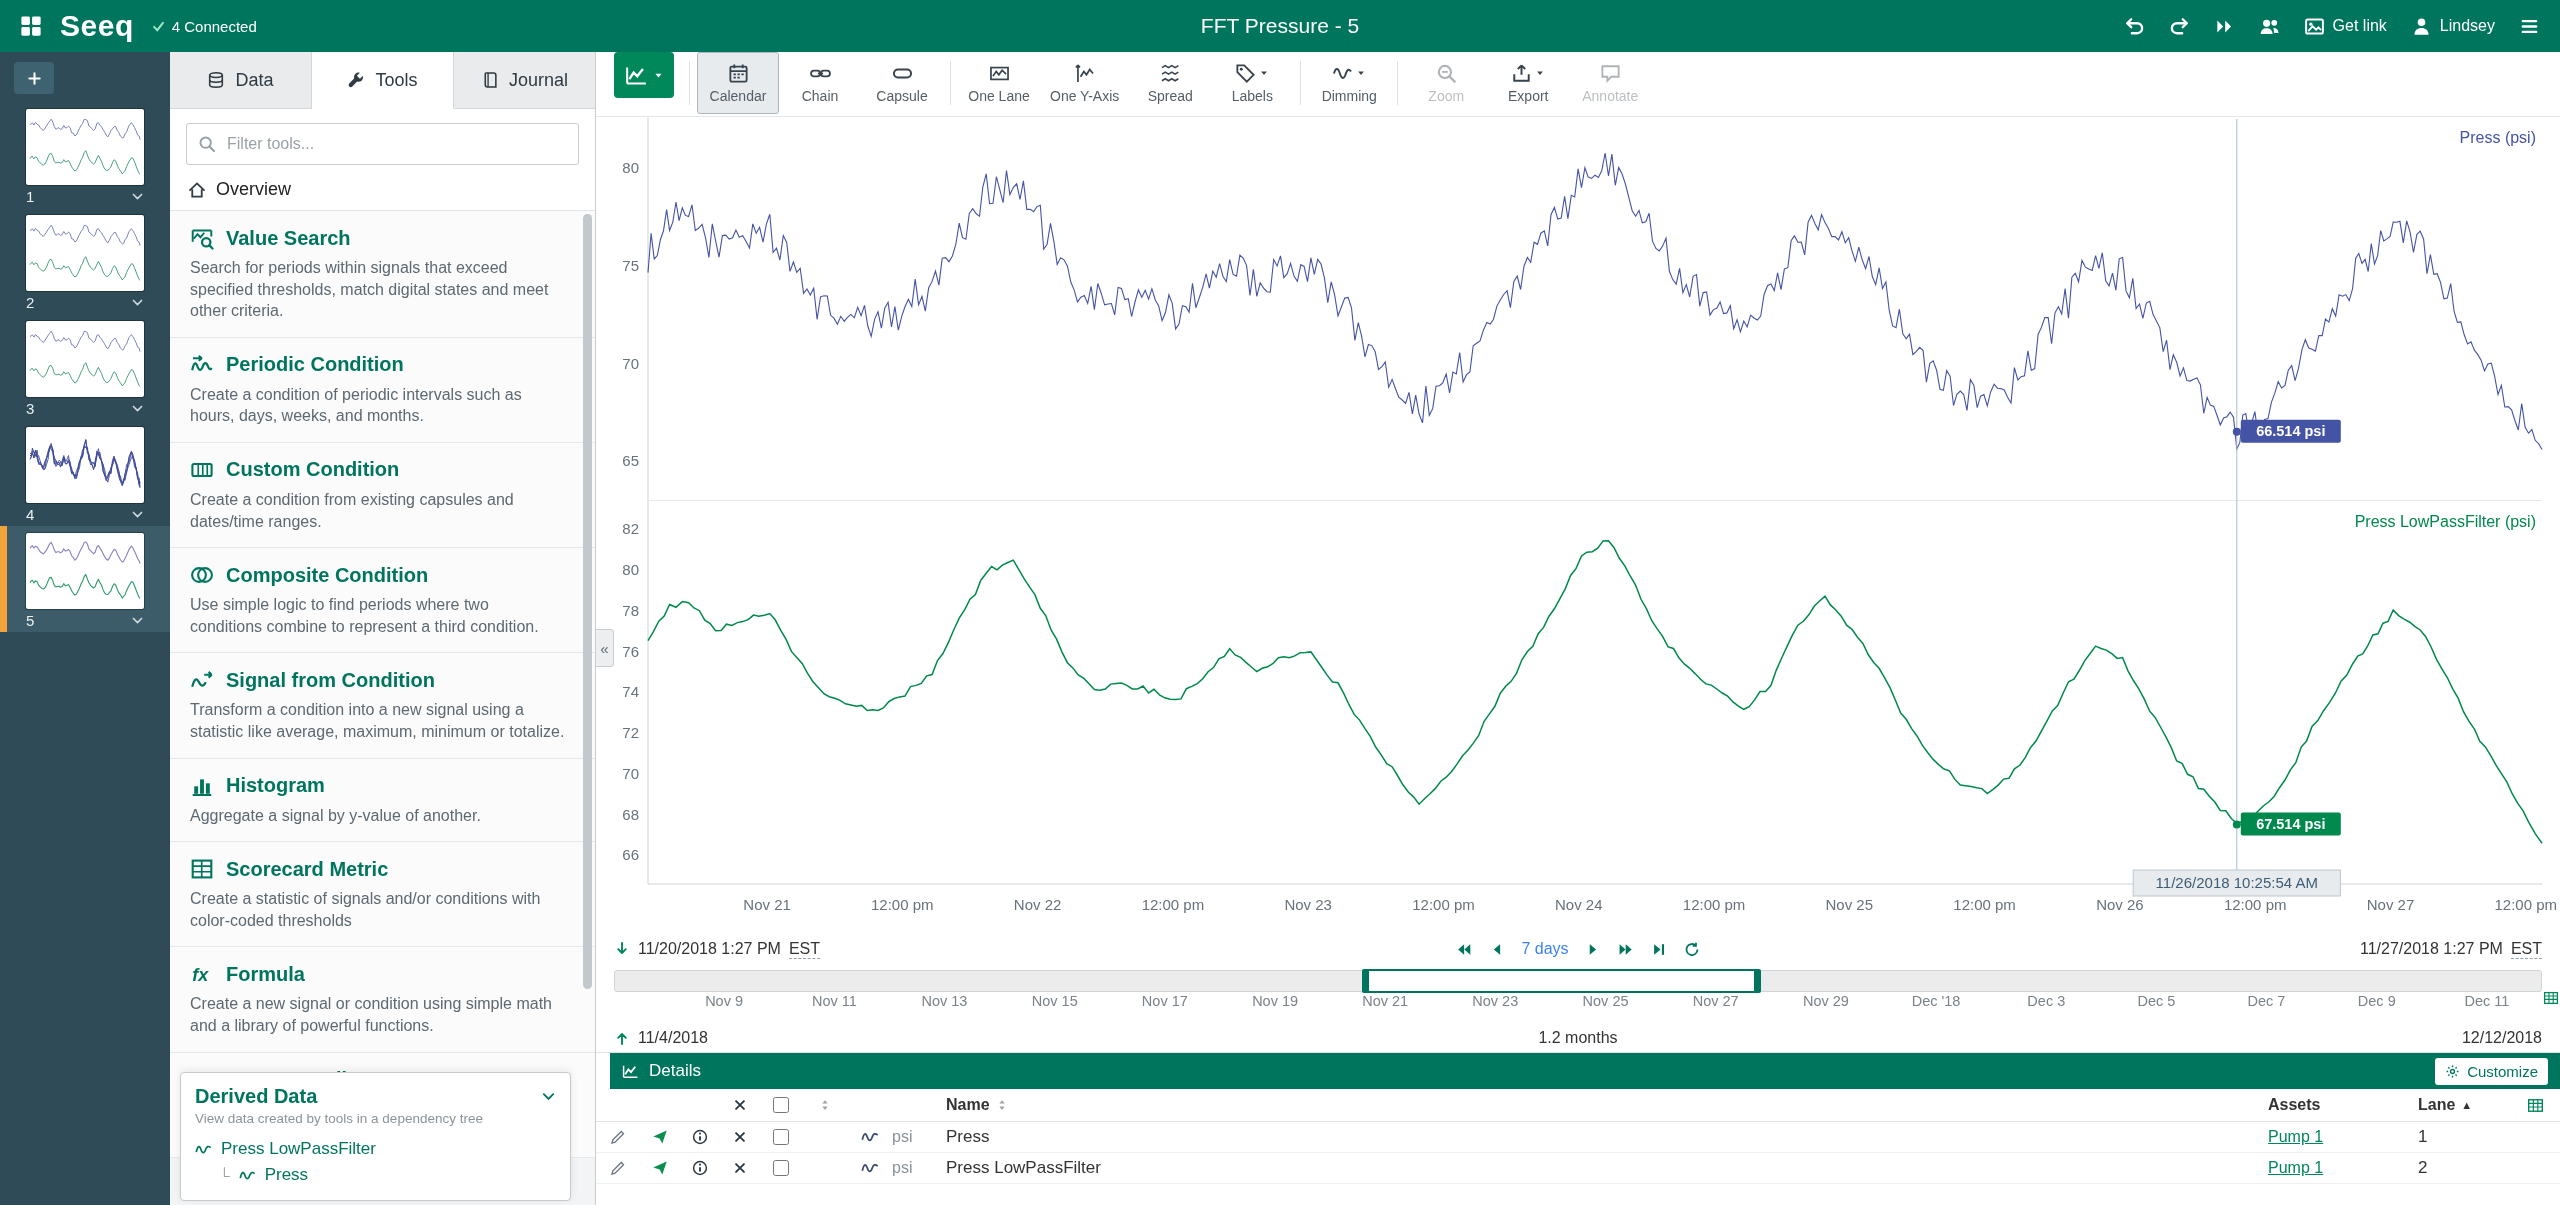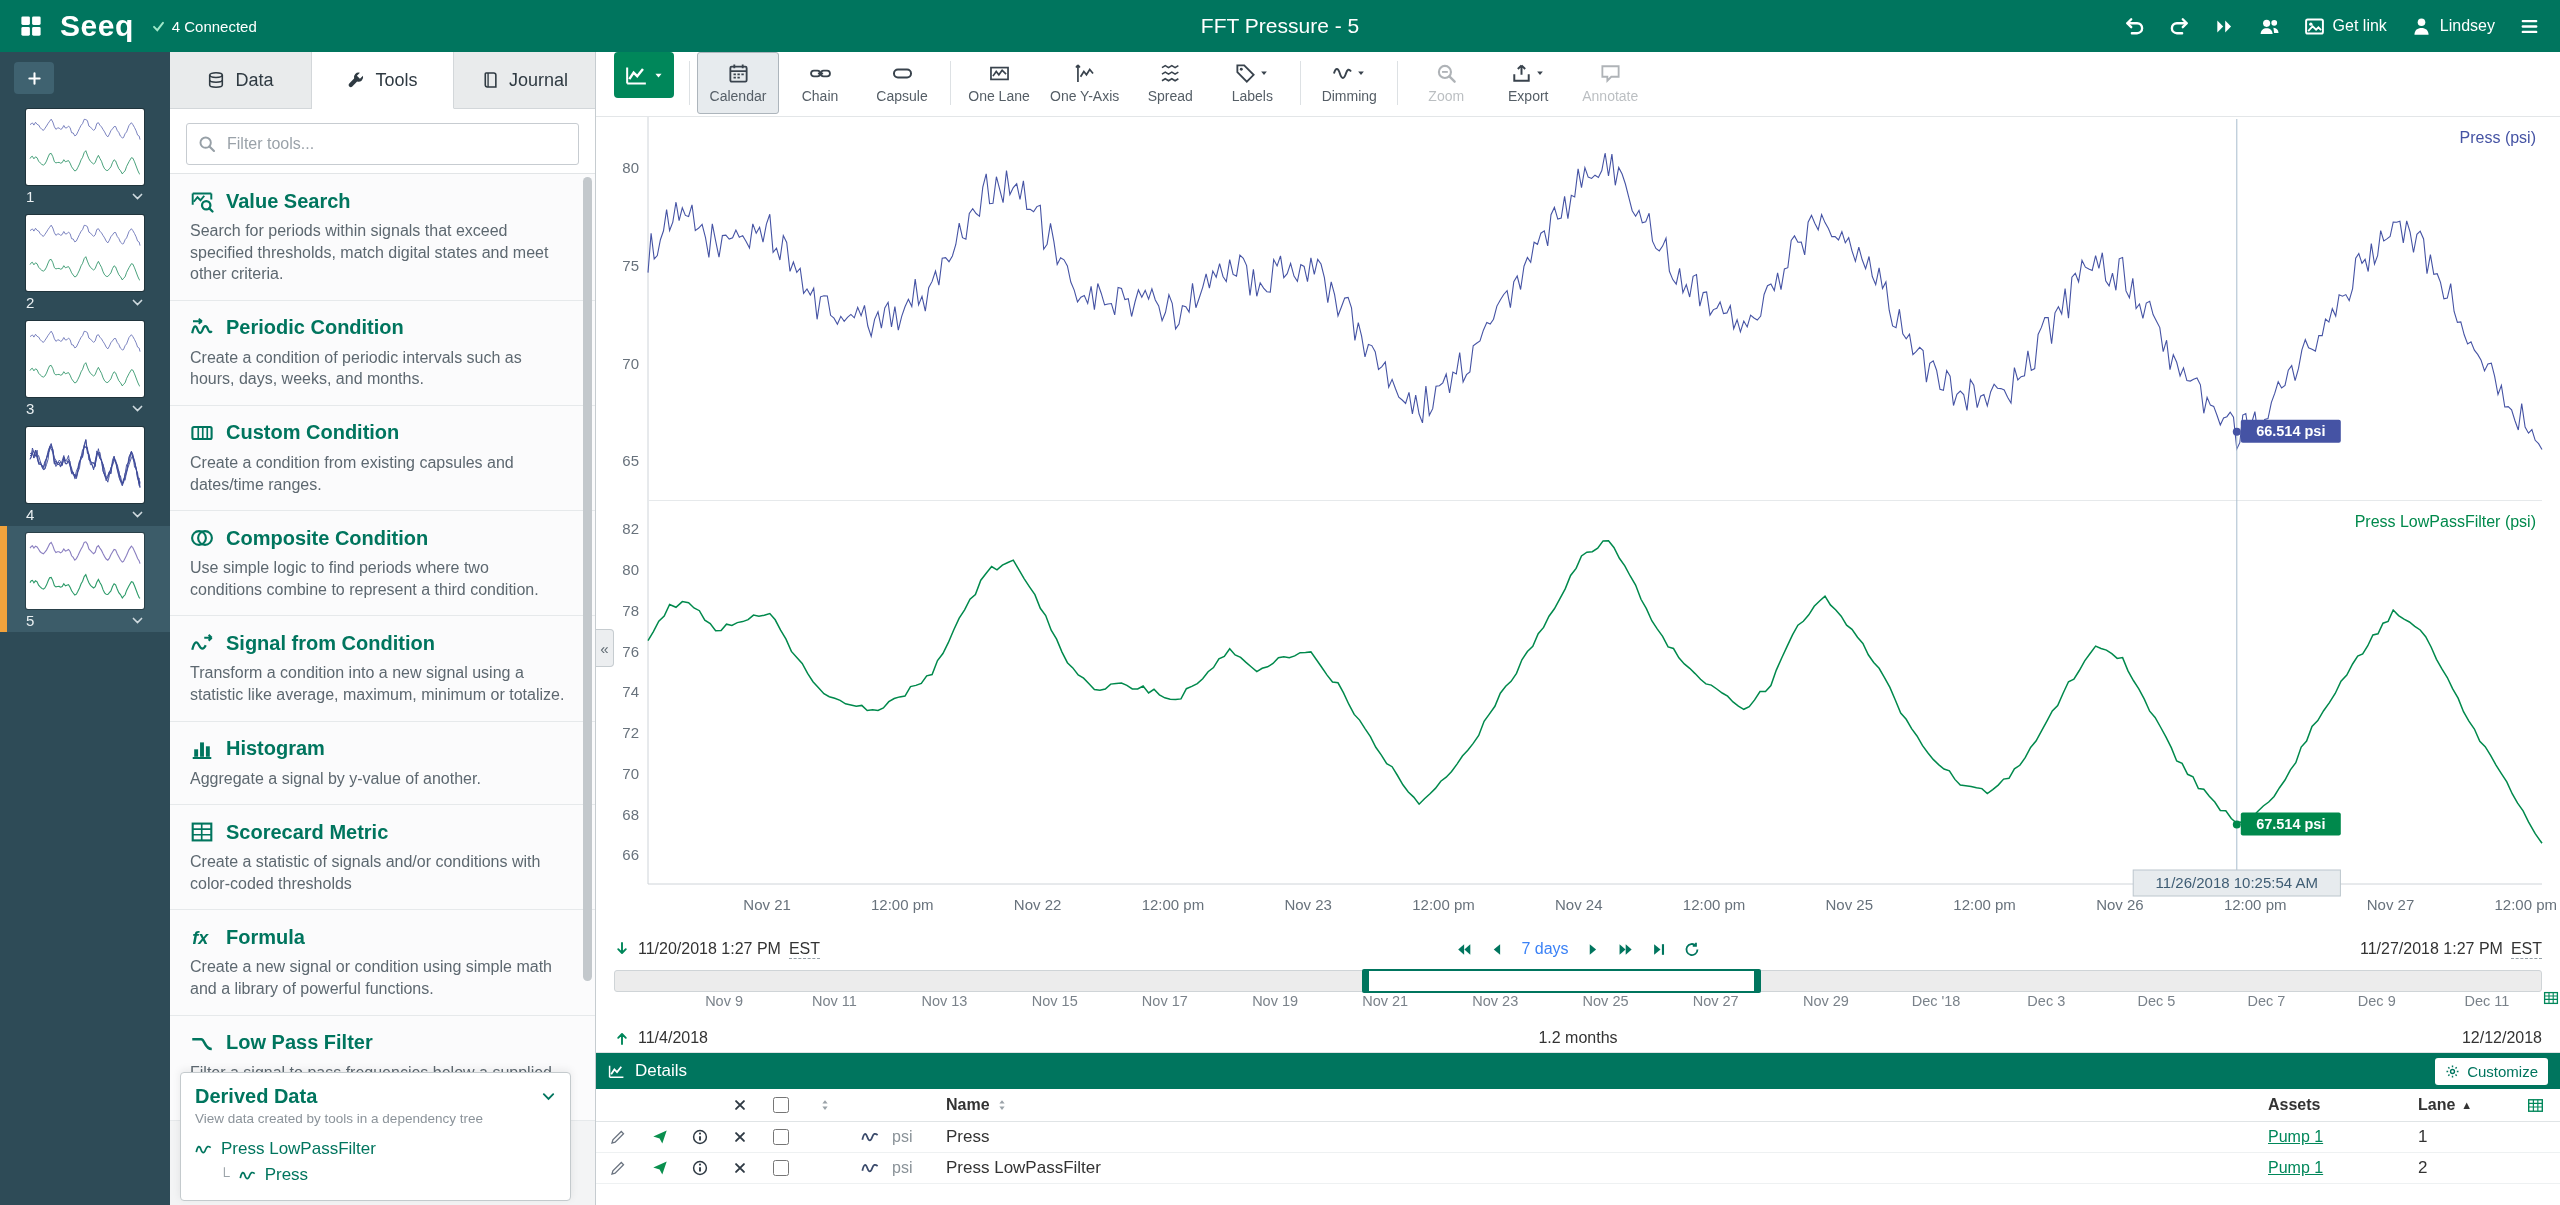--- a/index.html
+++ b/index.html
@@ -111,21 +111,21 @@
   .tl-grid-icon{position:absolute;right:1px;top:24px;font-size:16px;color:#00875a;cursor:pointer;}
 
   #range-row{height:28px;display:flex;align-items:center;padding:0 18px;font-size:16px;color:#333;position:relative;flex:none;}
   #range-row .ic{font-size:16px;color:#00875a;}
   .range-left,.range-right{display:flex;align-items:center;gap:8px;}
   .range-right{margin-left:auto;}
   .range-center{position:absolute;left:50%;transform:translateX(-50%);}
 
   
   #details{height:152px;border-top:1px solid #dfe3e5;display:flex;flex-direction:column;flex:none;background:#fff;}
-  .details-header{height:36px;background:#00755e;color:#fff;display:flex;align-items:center;padding:0 12px;gap:10px;font-size:17px;flex:none;}
+  .details-header{height:36px;background:#00755e;color:#fff;display:flex;align-items:center;padding:0 12px;gap:10px;font-size:17px;flex:none;margin-left:14px;}
   .details-header .ic{font-size:17px;}
   .customize-btn{margin-left:auto;background:#fff;color:#00755e;border-radius:3px;height:27px;display:flex;align-items:center;gap:7px;
        padding:0 10px;font-size:15px;cursor:pointer;}
   .customize-btn .ic{font-size:15px;}
   .dt-grid{display:grid;grid-template-columns:44px 40px 40px 40px 42px 46px 44px 54px 1fr 150px 92px 50px;align-items:center;}
   .dt-head{height:32px;border-bottom:1px solid #e0e4e6;font-size:16px;color:#333;}
   .dt-head .hd{font-weight:700;display:flex;align-items:center;gap:6px;}
   .dt-row{height:30px;border-bottom:1px solid #eef1f2;font-size:17px;color: #333;}
   .cell{display:flex;align-items:center;justify-content:center;}
   .cell-left{justify-content:flex-start;}
@@ -352,20 +352,29 @@
       <div class="search-box">
         <span class="ic">
             <svg viewBox="0 0 16 16" aria-hidden="true">
               <circle cx="6.8" cy="6.8" r="4.6" fill="none" stroke="currentColor" stroke-width="1.7"></circle>
               <path d="M10.2 10.2 L14.2 14.2" stroke="currentColor" stroke-width="1.9" stroke-linecap="round"></path>
             </svg>
           </span>
         <input type="text" placeholder="Filter tools..." style="">
       </div>
     </div>
+    <div class="overview-row">
+      <span class="ic">
+          <svg viewBox="0 0 16 16" aria-hidden="true">
+            <path d="M1.8 8.2 L8 2.2 L14.2 8.2" fill="none" stroke="currentColor" stroke-width="1.6" stroke-linecap="round"></path>
+            <path d="M3.8 7.4 V13.8 H12.2 V7.4" fill="none" stroke="currentColor" stroke-width="1.6"></path>
+          </svg>
+        </span>
+      <span>Overview</span>
+    </div>
     <div id="tools-list">
       <div class="tool-item">
           <div class="tool-head">
             <span class="ic ">
               <svg viewBox="0 0 16 16" aria-hidden="true">
                 <path d="M1.8 3 H14.2 M1.8 3 V10.5 M14.2 3 V7" stroke="currentColor" stroke-width="1.3" fill="none"></path>
                 <path d="M2.5 8.5 L5 5.5 L7 7.5 L9.5 4.5" fill="none" stroke="currentColor" stroke-width="1.3"></path>
                 <circle cx="10.8" cy="10.8" r="2.8" fill="none" stroke="currentColor" stroke-width="1.5"></circle>
                 <path d="M12.9 12.9 L15 15" stroke="currentColor" stroke-width="1.5" stroke-linecap="round"></path>
               </svg>

